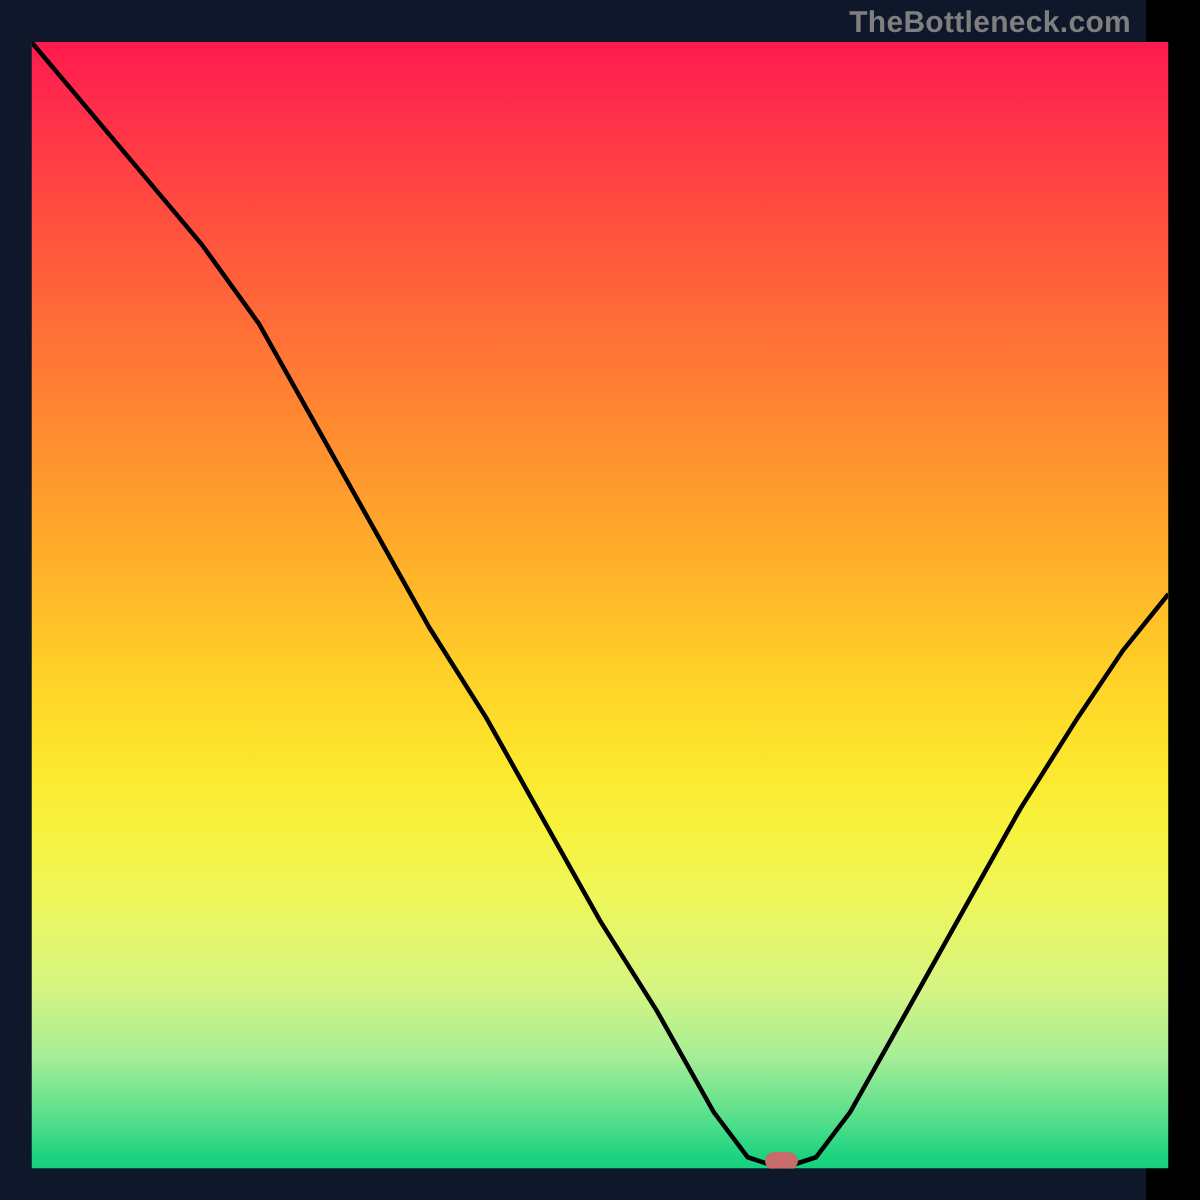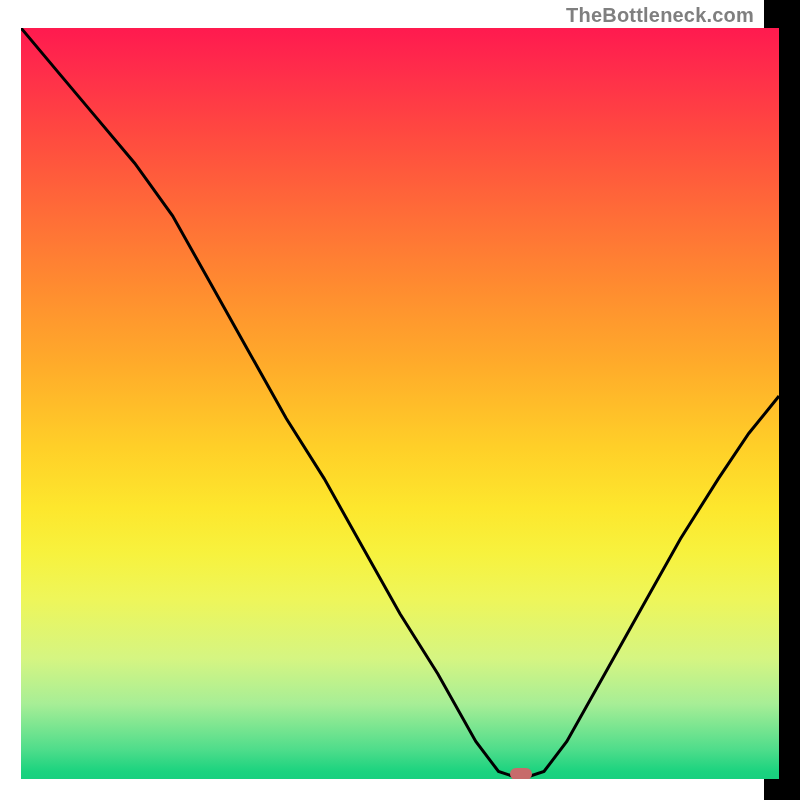--- a/index.html
+++ b/index.html
@@ -8,21 +8,21 @@
     width: 800px;
     height: 800px;
     background: #000;
     font-family: Arial, Helvetica, sans-serif;
     overflow: hidden;
   }
   .frame {
     position: relative;
     width: 764px;
     height: 800px;
-    background: #ffffff;
+    background: #0f172a;
   }
   .watermark {
     position: absolute;
     top: 4px;
     right: 10px;
     color: #7f7f7f;
     font-size: 20px;
     font-weight: 600;
     letter-spacing: 0.2px;
     z-index: 5;

